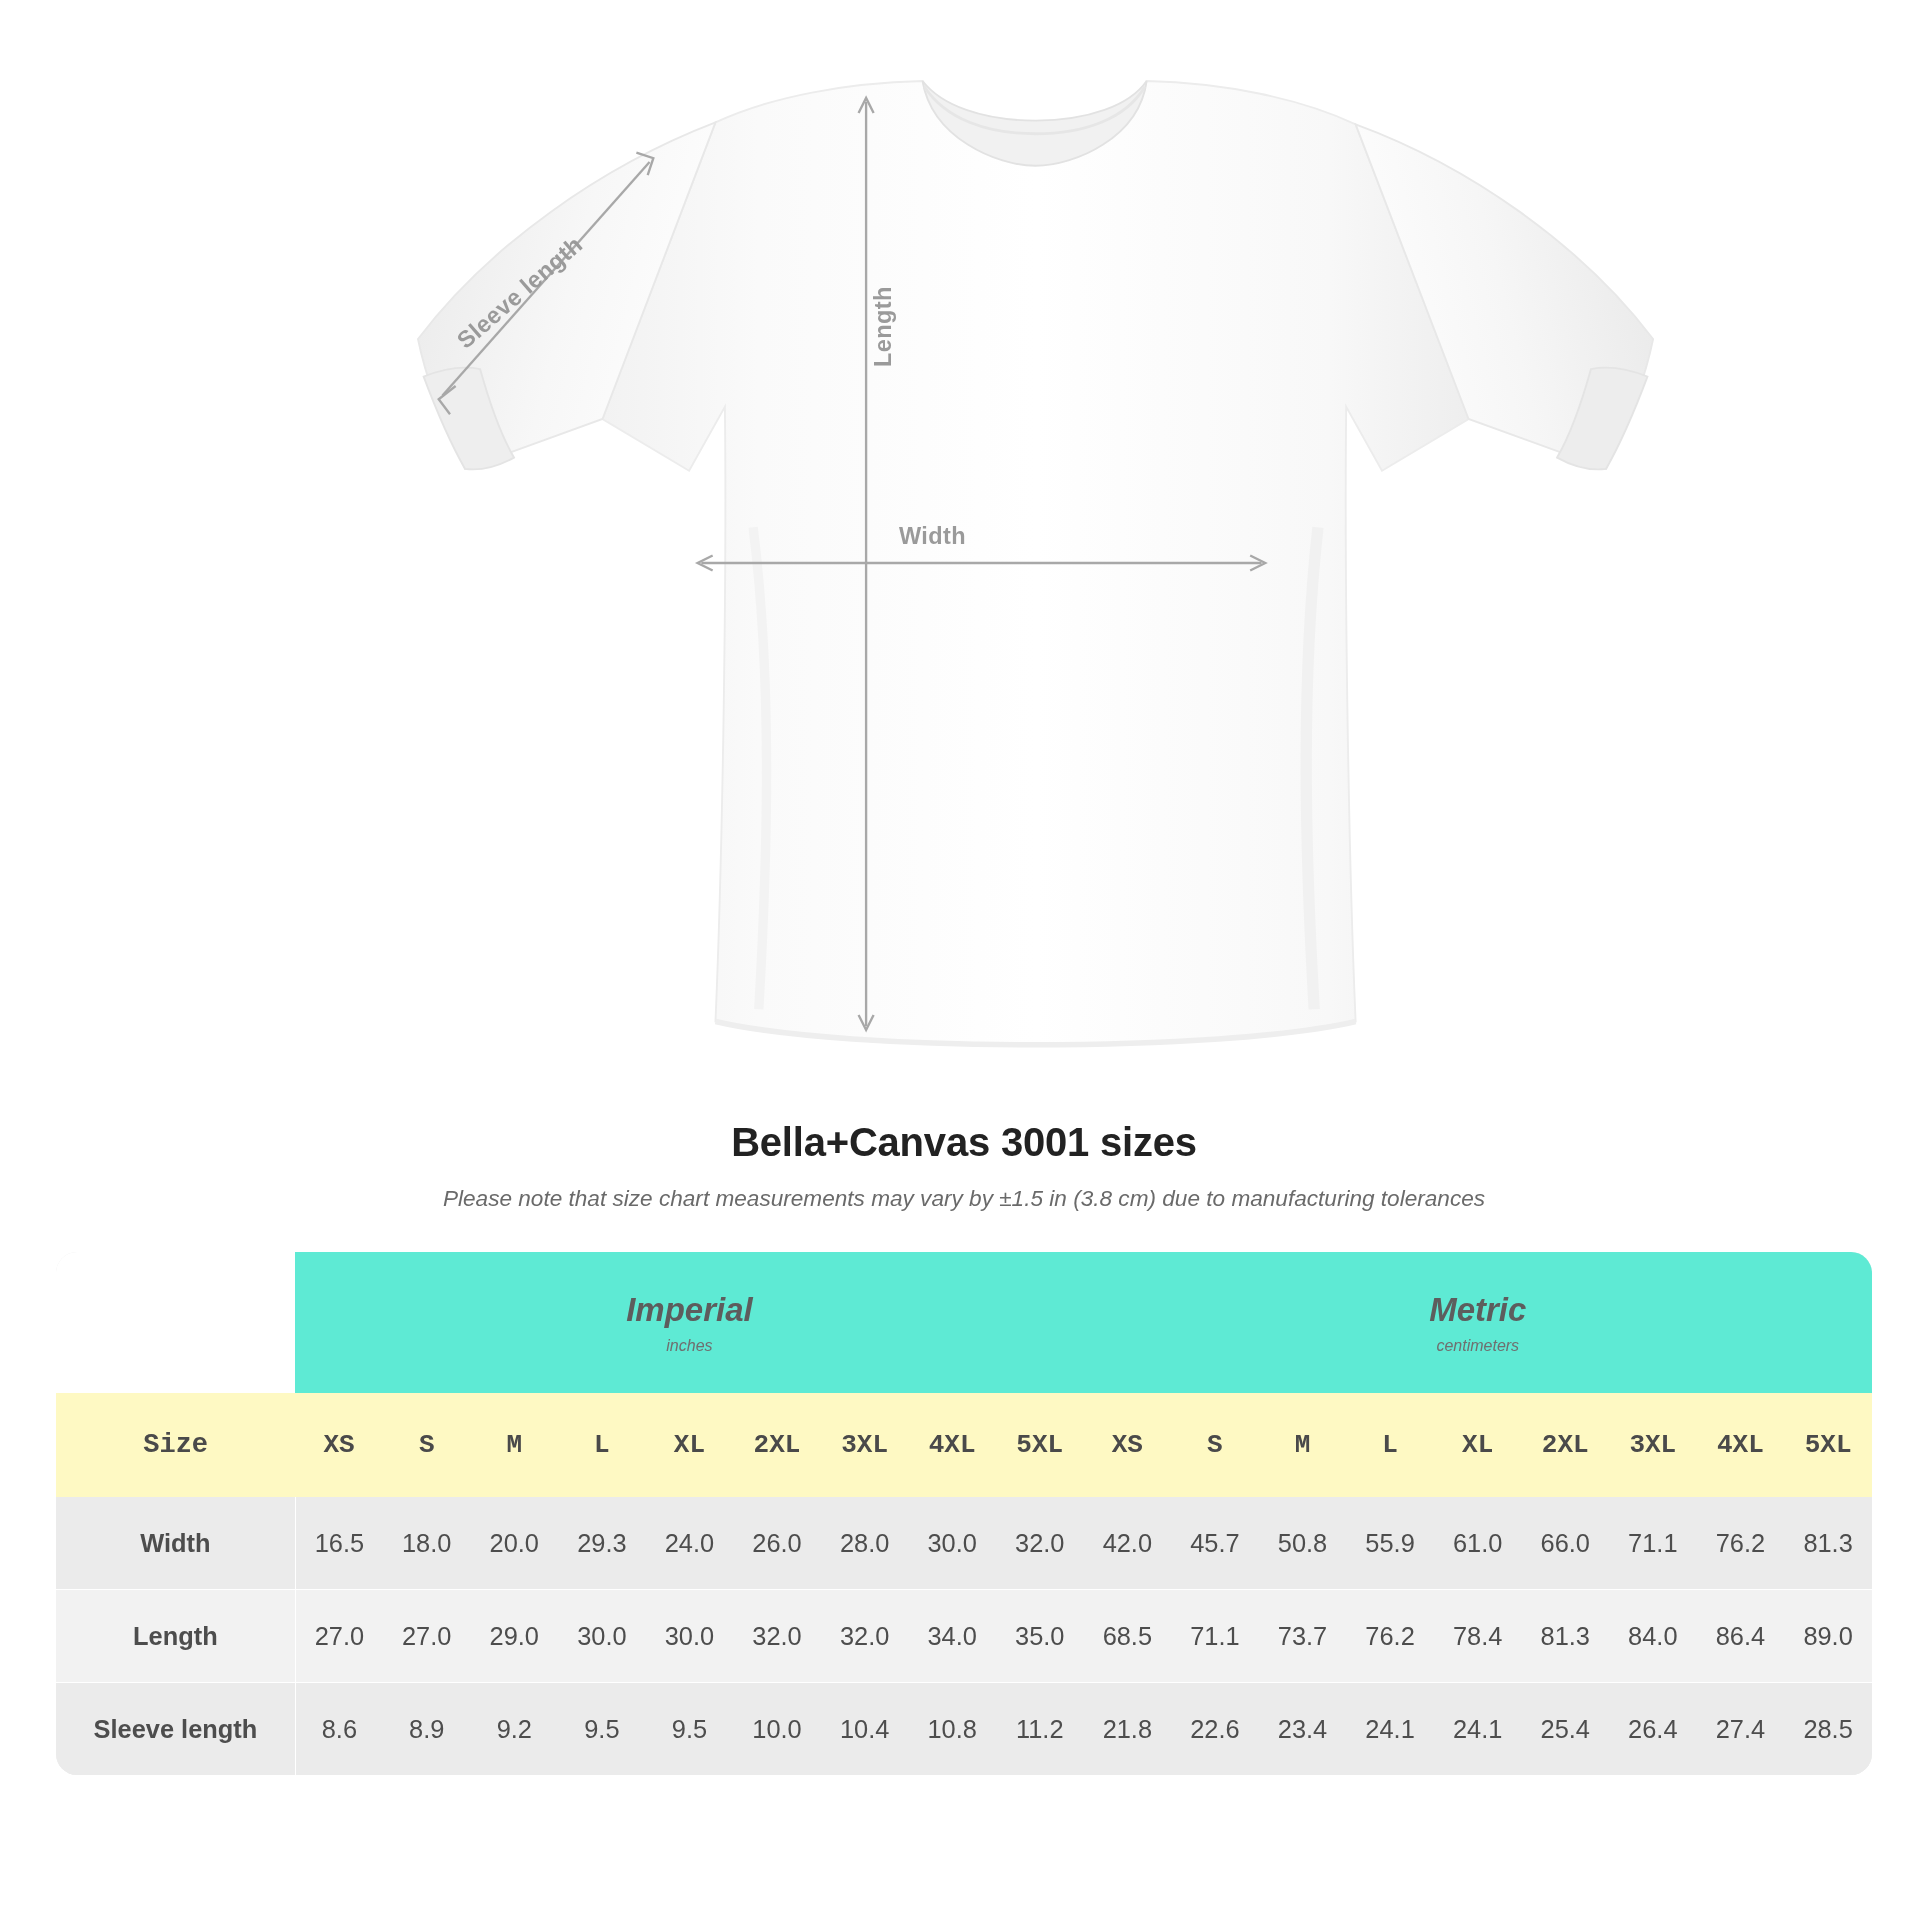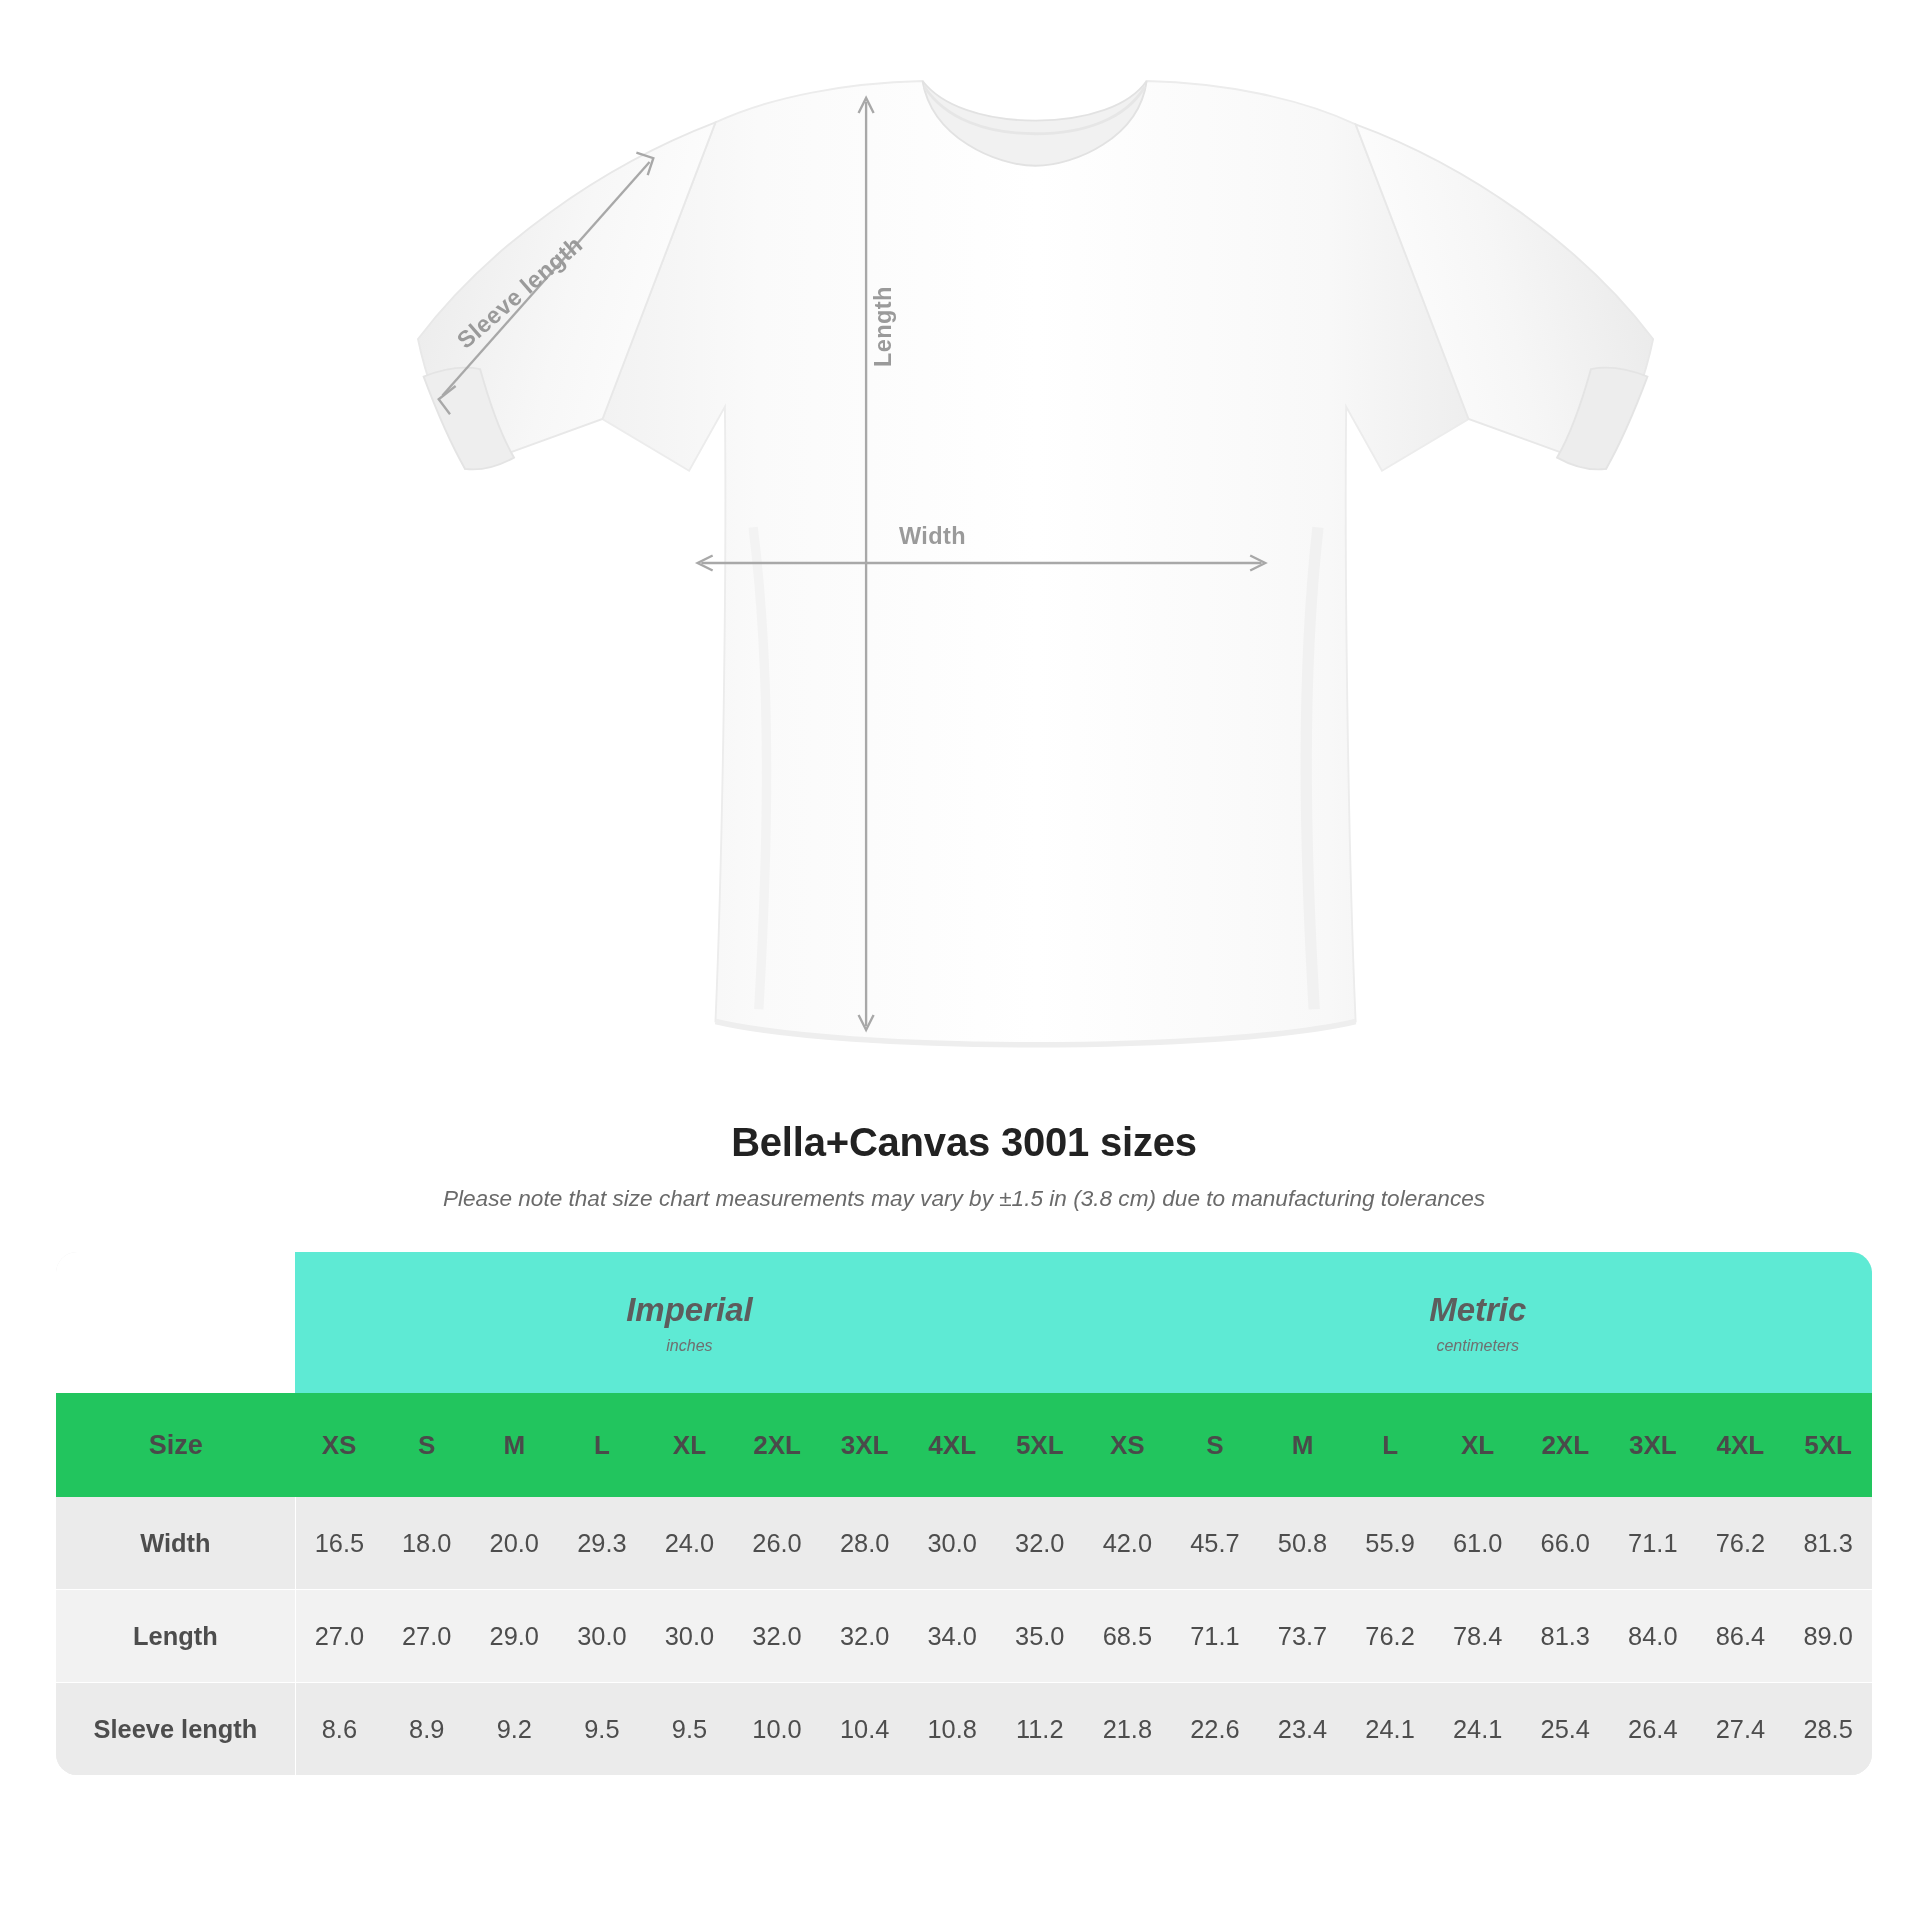--- a/index.html
+++ b/index.html
@@ -112,25 +112,26 @@
     font-size: 16px;
     font-style: italic;
     color: #6f6f6f;
     margin-top: 7.5px;
   }
   .row-head-corner {
     background: #ffffff;
   }
 
   tr.header-row td {
-    background: #22c55e;
+    background: #fef9c3;
     font-weight: bold;
     color: #4a4a4a;
     font-size: 26px;
     height: 104px;
+    font-family: Liberation Mono, monospace;
   }
   tr.header-row td.rowlabel {
     font-size: 27px;
   }
 
   tr.band td {
     background: #ebebeb;
   }
   tr.band.alt td {
     background: #f2f2f2;

